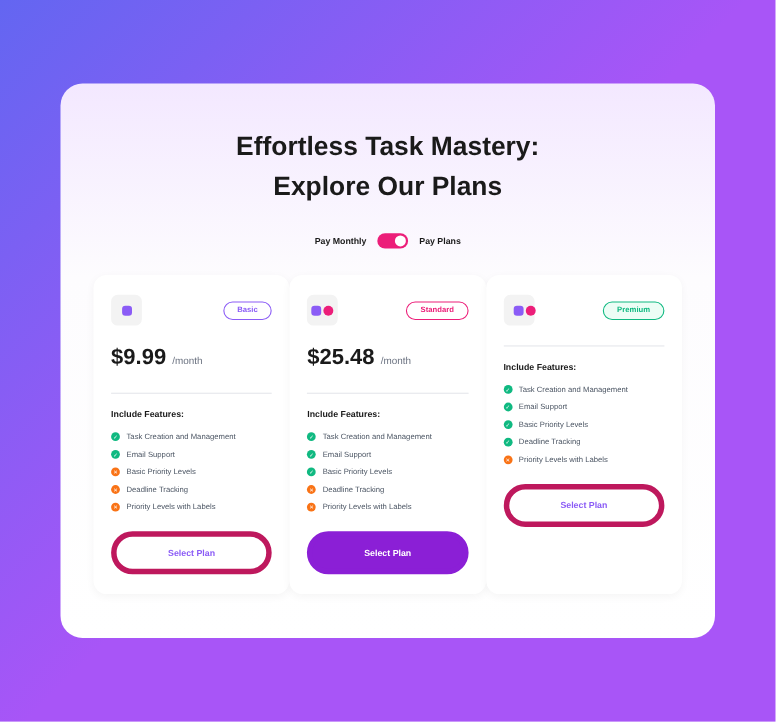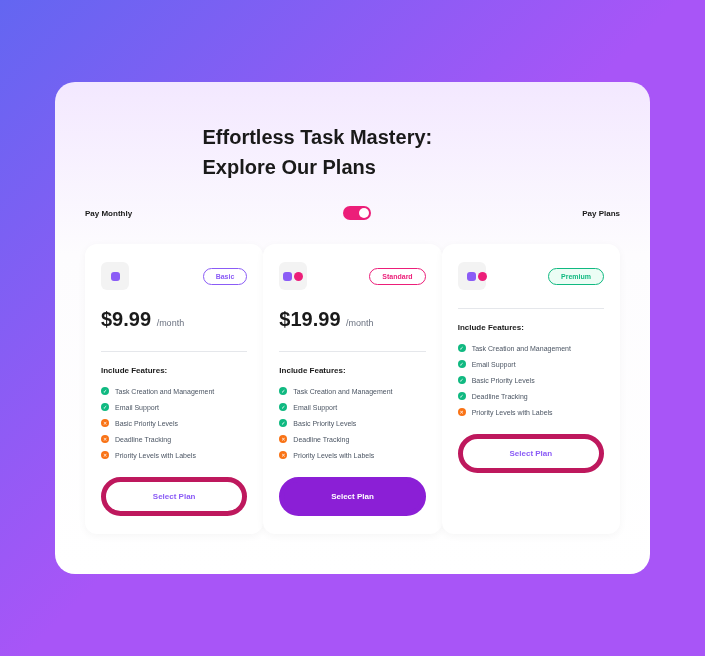--- a/index.html
+++ b/index.html
@@ -1,19 +1,19 @@
 <!DOCTYPE html>
 <html><head>
 <meta charset="utf-8">
 <style>
 *{margin:0;padding:0;box-sizing:border-box}
 body{font-family:-apple-system,BlinkMacSystemFont,'Segoe UI',sans-serif;background:linear-gradient(135deg,#6366f1 0%,#a855f7 50%,#a855f7 100%);min-height:656px;display:flex;align-items:center;justify-content:center;padding:40px}
 .container{background:linear-gradient(180deg,#f3e8ff 0%,#fdfcfe 35%,#ffffff 100%);border-radius:20px;padding:40px 30px;width:595px}
-.title{font-size:20px;font-weight:700;color:#1a1a1a;line-height:1.5;margin-bottom:24px;max-width:300px;margin-left:auto;margin-right:auto}
-.toggle-row{display:flex;align-items:center;justify-content:space-between;gap:10px;margin-bottom:24px}
+.title{text-align:center;font-size:24px;font-weight:700;color:#1a1a1a;line-height:1.5;margin-bottom:24px;max-width:300px;margin-left:auto;margin-right:auto}
+.toggle-row{display:flex;align-items:center;justify-content:center;gap:10px;margin-bottom:24px}
 .toggle-label{font-size:8px;font-weight:600;color:#1a1a1a}
 .toggle{width:28px;height:14px;background:#ec1e79;border-radius:10px;position:relative;cursor:pointer}
 .toggle::after{content:'';position:absolute;width:10px;height:10px;background:#fff;border-radius:50%;top:2px;right:2px}
 .cards{display:flex;gap:0}
 .card{background:#fff;border-radius:12px;padding:18px 16px;flex:1;box-shadow:0 2px 8px rgba(0,0,0,0.04)}
 .card-header{display:flex;justify-content:space-between;align-items:center;margin-bottom:18px}
 .icon-box{width:28px;height:28px;background:#f3f3f3;border-radius:6px;display:flex;align-items:center;justify-content:center;gap:2px}
 .dot{width:9px;height:9px;border-radius:3px}
 .dot.purple{background:#8b5cf6}
 .dot.pink{background:#ec1e79;border-radius:50%}
@@ -83,21 +83,21 @@
     </div>
 
     <div class="card">
       <div class="card-header">
         <div class="icon-box">
             <span class="dot purple"></span>
             <span class="dot pink"></span>
           </div>
         <span class="badge standard">Standard</span>
       </div>
-      <div class="price"><span>$19.99</span> <span class="period">/month</span></div>
+      <div class="price"><span>$25.48</span> <span class="period">/month</span></div>
       <hr class="divider">
       <div class="features-title">Include Features:</div>
       <ul class="features">
           <li class="feature">
             <span class="feature-icon yes">✓</span>
             <span class="feature-text">Task Creation and Management</span>
           </li>
           <li class="feature">
             <span class="feature-icon yes">✓</span>
             <span class="feature-text">Email Support</span>

